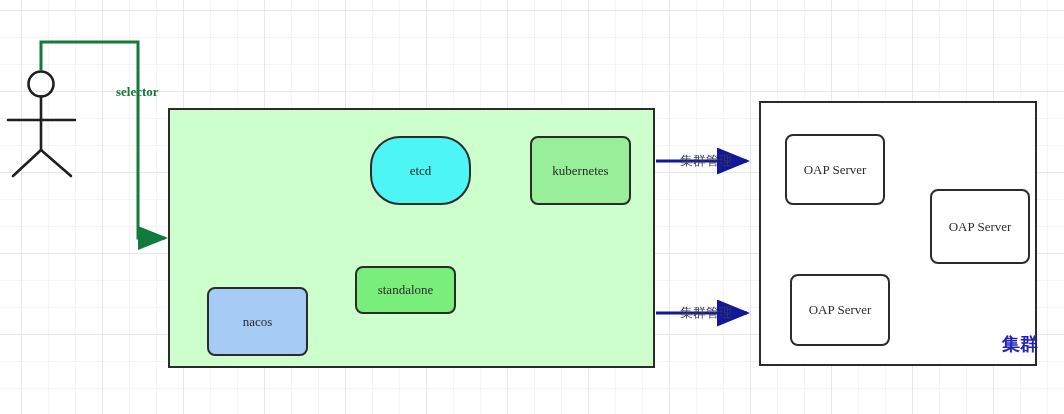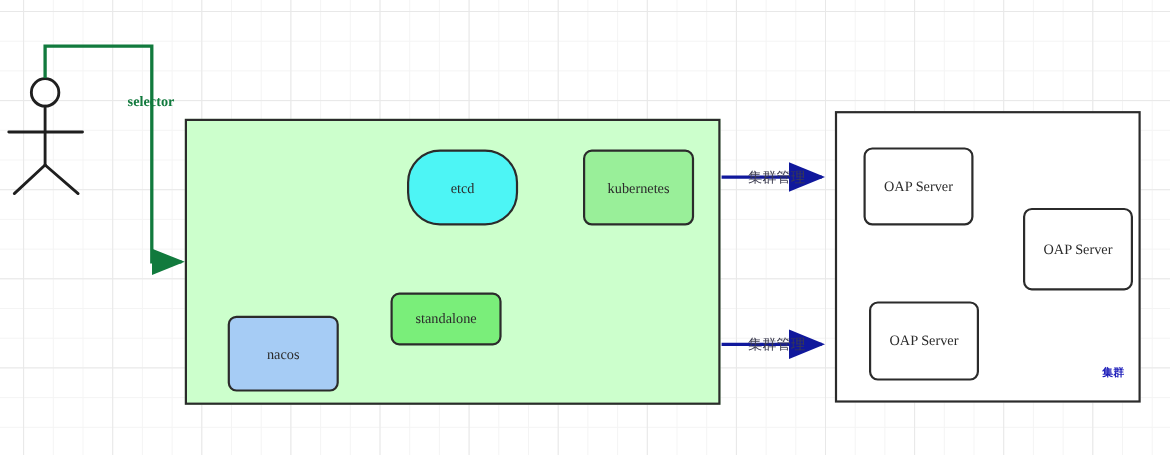--- a/index.html
+++ b/index.html
@@ -60,21 +60,21 @@
     font-weight: bold;
     font-size: 13px;
   }
   .arrow-label {
     font-size: 13px;
     color: #3b3b4f;
     background: transparent;
   }
   .cluster-label {
     font-weight: bold;
-    font-size: 10px;
+    font-size: 18px;
   }
 </style>
 </head>
 <body>
 
 <div id="canvas">
 
   <svg class="svg-layer" viewBox="0 0 1064 414">
     <defs>
       <marker id="greenArrow" markerWidth="10" markerHeight="8" refX="9" refY="4" orient="auto">

